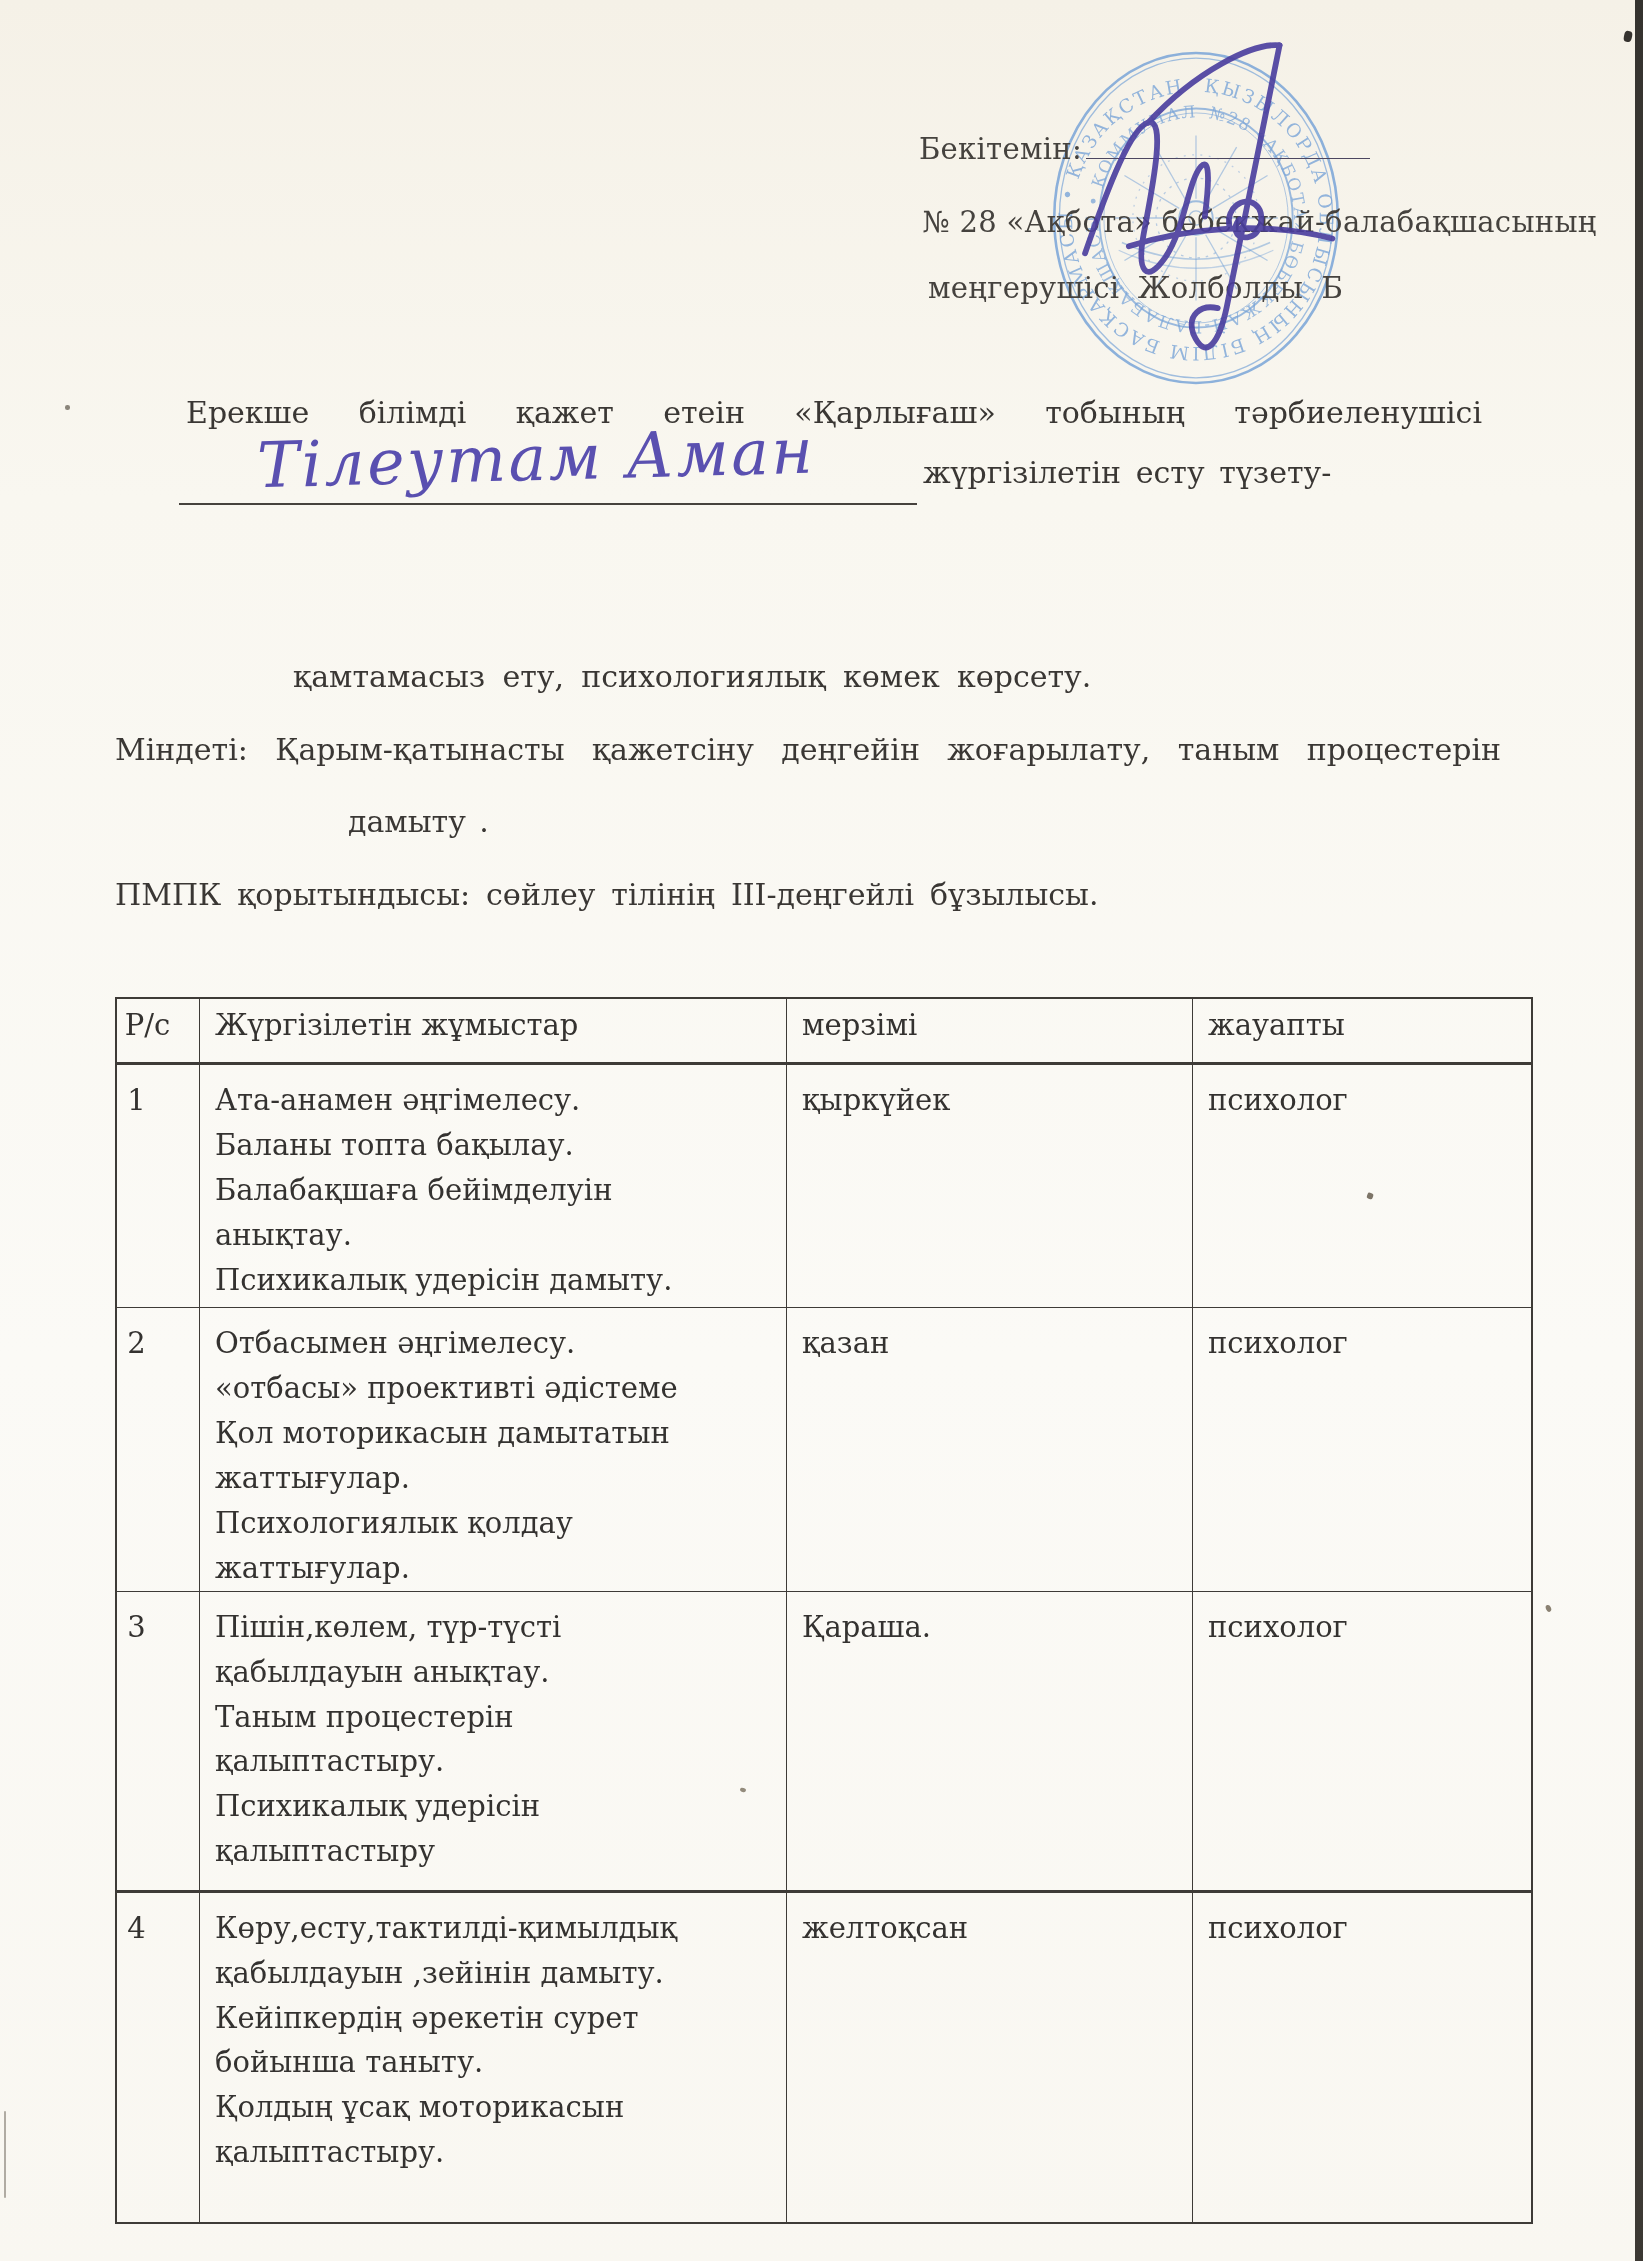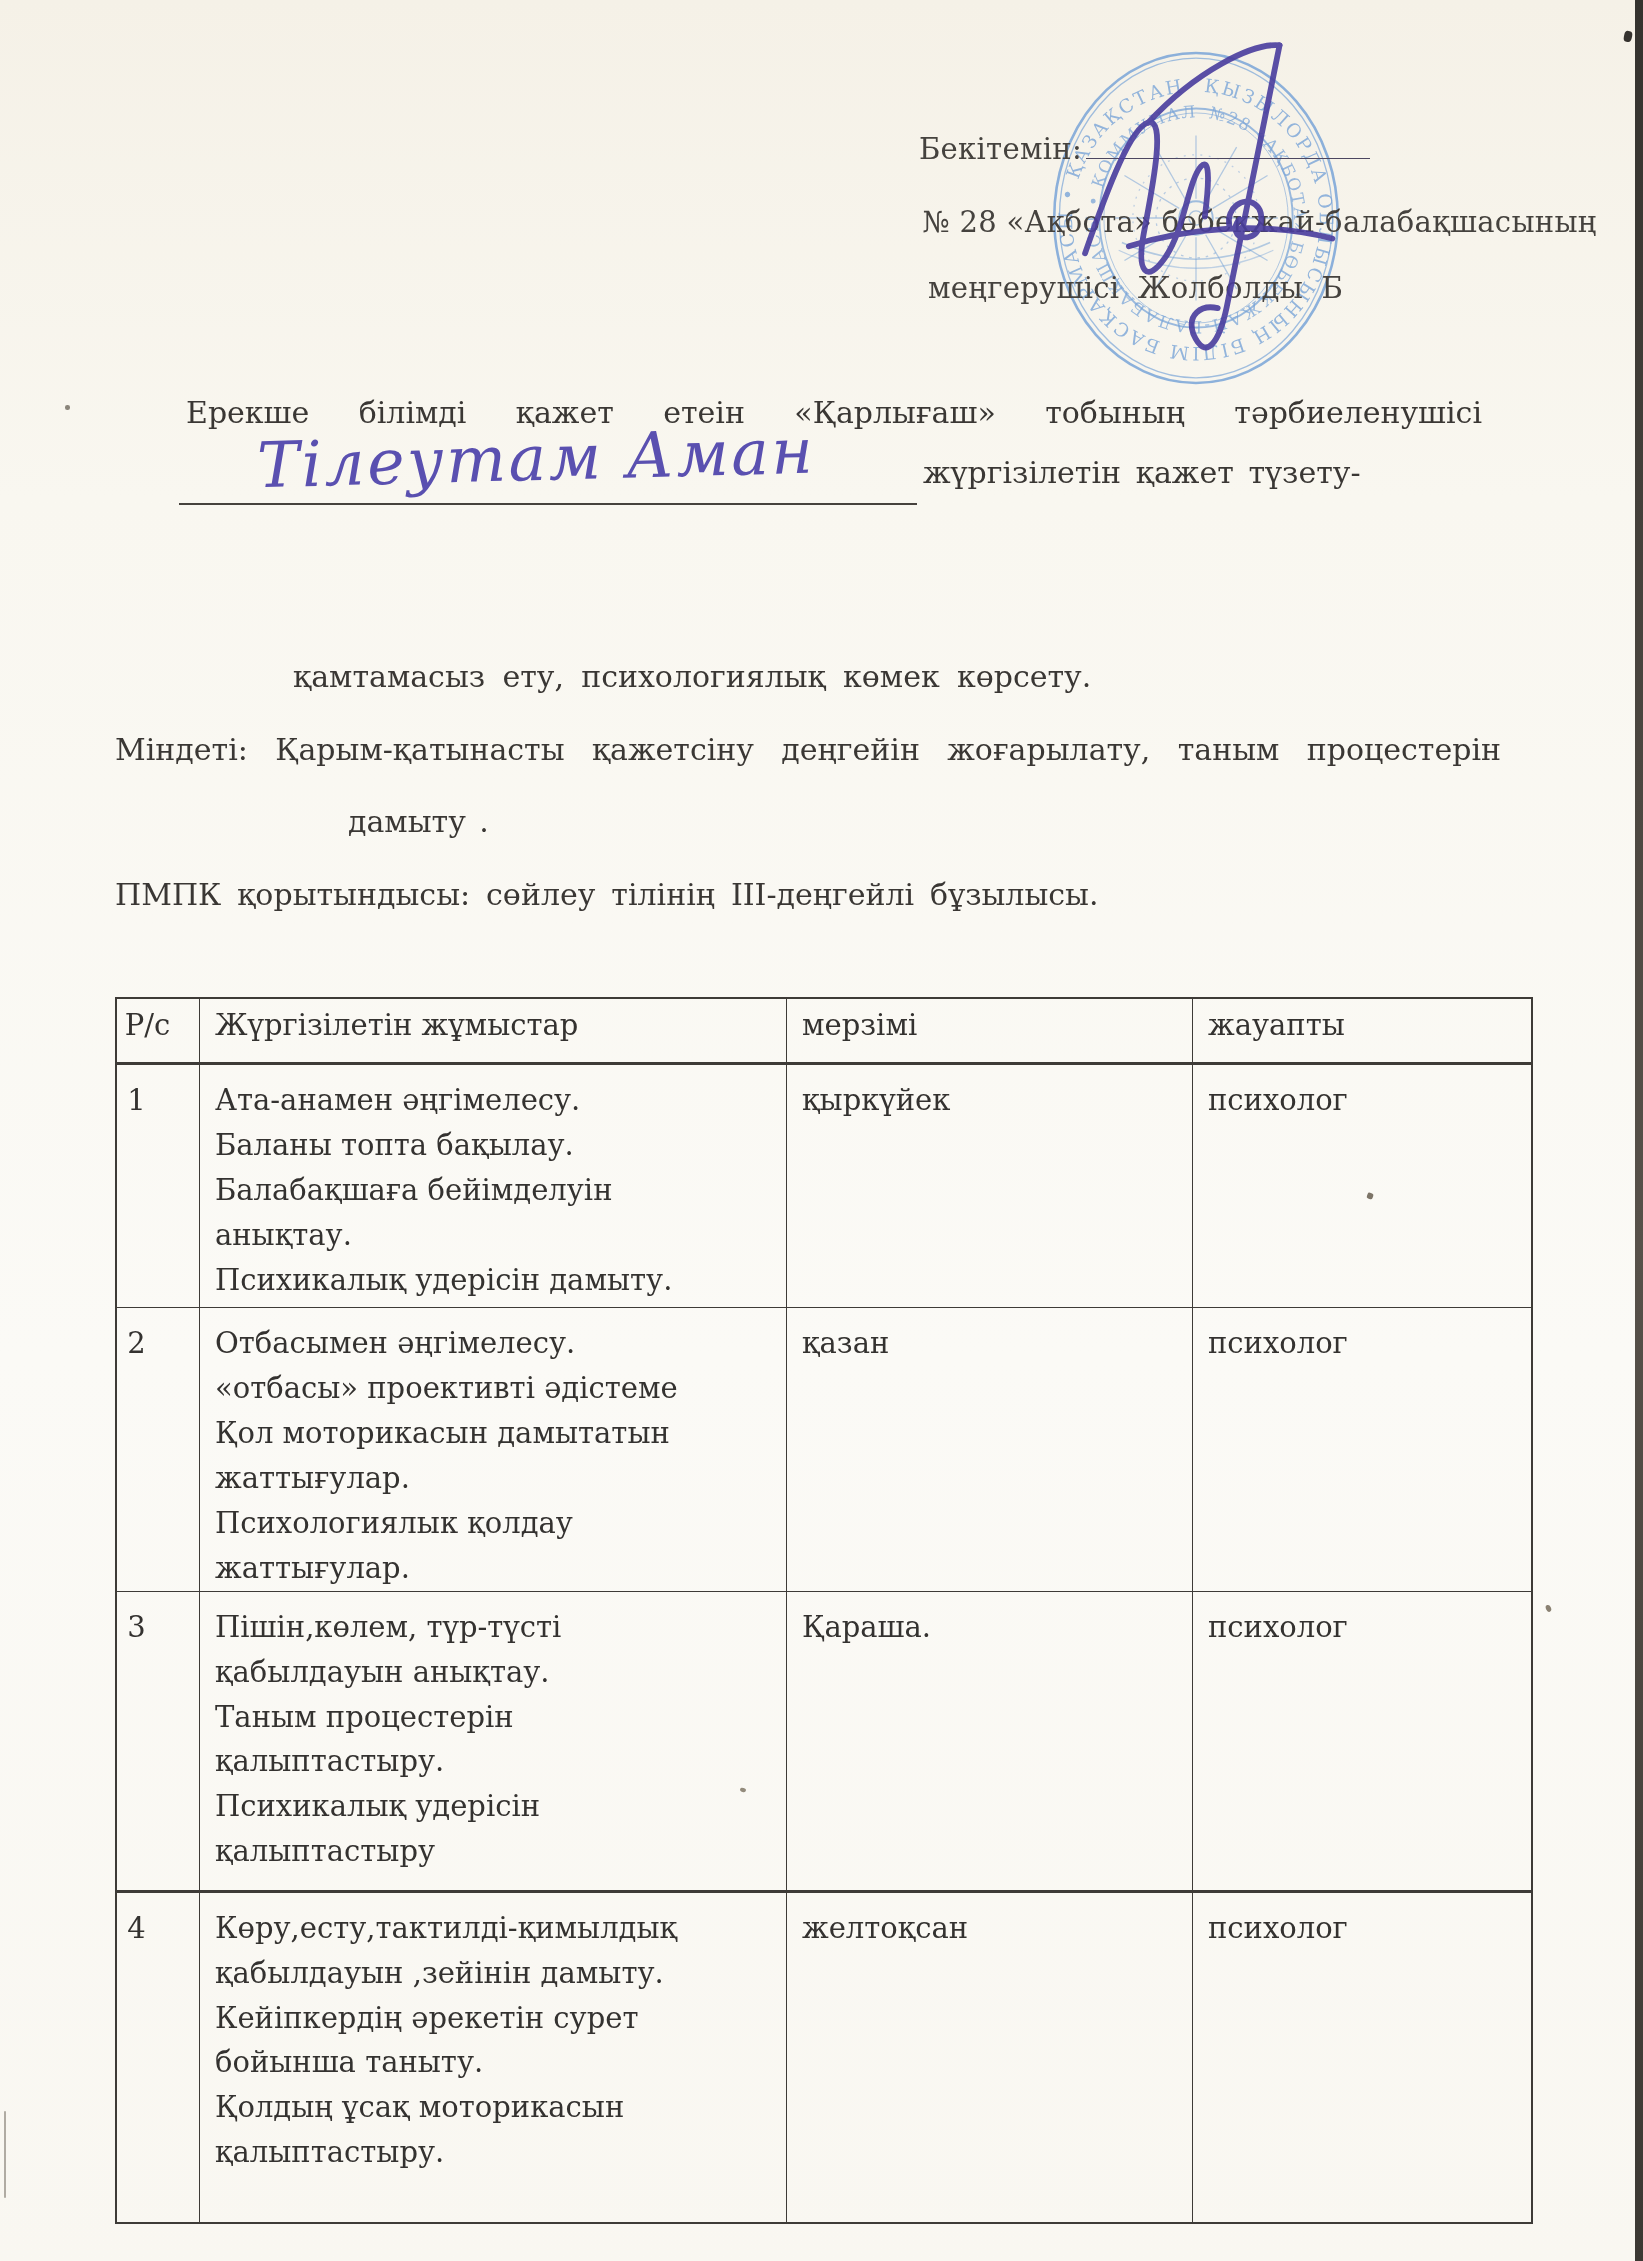--- a/index.html
+++ b/index.html
@@ -137,21 +137,21 @@
       <span>Бекітемін:</span>
       <span class="blank-line"></span>
     </div>
     <div class="approval-line2">№  28  «Ақбота» бөбекжай-балабақшасының</div>
     <div class="approval-line3">меңгерушісі Жолболды Б</div>
   </div>
 
   <div class="bodyline just p-intro1">Ерекше білімді қажет етеін «Қарлығаш» тобының тәрбиеленушісі</div>
   <div class="name-underline"></div>
   <div class="handwritten">Тілеутам Аман</div>
-  <div class="bodyline p-intro1b">жүргізілетін қажет түзету-</div>
+  <div class="bodyline p-intro1b">жүргізілетін есту түзету-</div>
 
   <div class="bodyline p-goal2">қамтамасыз ету, психологиялық көмек көрсету.</div>
   <div class="bodyline just p-task1">Міндеті: Қарым-қатынасты қажетсіну деңгейін жоғарылату, таным процестерін</div>
   <div class="bodyline p-task2">дамыту .</div>
   <div class="bodyline p-pmpk">ПМПК қорытындысы: сөйлеу тілінің ІІІ-деңгейлі бұзылысы.</div>
 
   <table class="plan">
     <colgroup>
       <col style="width:83px">
         <col style="width:587px">

